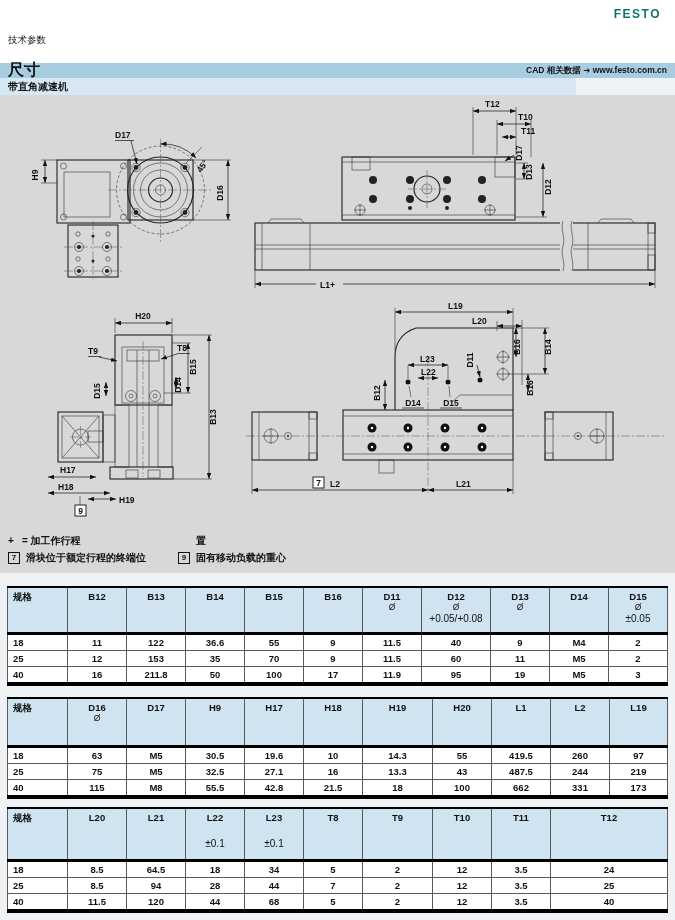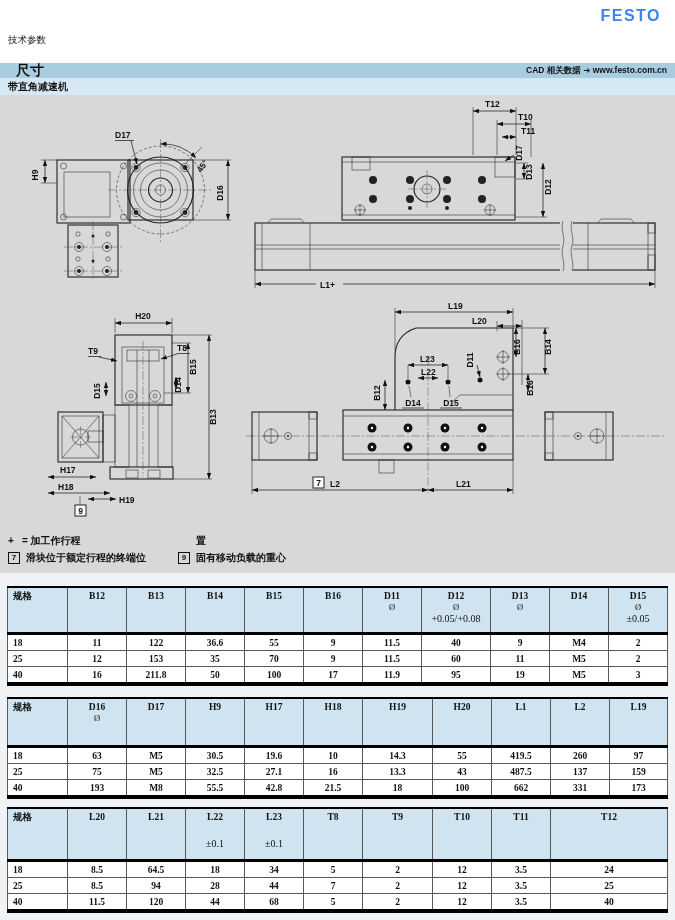--- a/index.html
+++ b/index.html
@@ -5,44 +5,44 @@
   html,body{margin:0;padding:0;}
   body{
     position:relative;width:675px;height:920px;overflow:hidden;
     background:#eff3f6;color:#111;
     font-family:"Liberation Sans","DejaVu Sans",sans-serif;
   }
   
   .page-header{position:absolute;top:0;left:0;width:675px;height:63px;background:#ffffff;}
   .doc-title{position:absolute;left:8px;top:8px;font-size:17px;font-weight:bold;letter-spacing:0.5px;}
   .doc-subtitle{position:absolute;left:8px;top:34px;font-size:9.5px;}
-  .brand-logo{position:absolute;right:14px;top:7px;font-size:16px;font-weight:800;color:#3b82f6;letter-spacing:1.5px;}
+  .brand-logo{position:absolute;right:14px;top:7px;font-size:12px;font-weight:800;color:#0f766e;letter-spacing:1.5px;}
   
   .section-bar{position:absolute;top:63px;left:0;width:675px;height:15px;background:#a8cde1;
     display:flex;align-items:center;justify-content:space-between;box-sizing:border-box;padding:0 8px;}
-  .section-bar .sec-title{font-size:14px;font-weight:bold;margin-left:8px;}
+  .section-bar .sec-title{font-size:16px;font-weight:bold;}
   .section-bar .cad-label{font-size:8.5px;font-weight:bold;}
-  .variant-row{position:absolute;top:78px;left:0;width:675px;height:17px;background:#d6e8f3;
+  .variant-row{position:absolute;top:78px;left:0;width:576px;height:17px;background:#d6e8f3;
     box-sizing:border-box;padding-left:8px;font-size:10px;font-weight:bold;line-height:17px;}
   
   .drawing-panel{position:absolute;top:95px;left:0;width:675px;height:478px;background:#d8d8d8;}
   .drawing-panel svg{position:absolute;top:0;left:0;}
   .out{stroke:#222;stroke-width:1.1;fill:none;}
   .thin{stroke:#333;stroke-width:0.6;fill:none;}
   .cl{stroke:#555;stroke-width:0.5;stroke-dasharray:9 2 2 2;fill:none;}
   .dim{stroke:#111;stroke-width:0.7;fill:none;}
   .lbl{font:bold 8.5px "Liberation Sans","DejaVu Sans",sans-serif;fill:#111;}
   .refrect{fill:#ffffff;stroke:#111;stroke-width:0.9;}
   
   .note{position:absolute;font-size:10px;font-weight:bold;white-space:nowrap;}
   .plus{display:inline-block;width:14px;}
   .refbox{display:inline-block;width:10px;height:10px;border:1px solid #111;text-align:center;
     line-height:10px;font-size:8px;margin-right:6px;vertical-align:1px;font-weight:bold;}
   
-  .table-wrap{position:absolute;left:7px;font-family:Liberation Serif, serif;}
+  .table-wrap{position:absolute;left:7px;}
   .spec-table{border-collapse:collapse;table-layout:fixed;width:660px;background:#ffffff;
     border-top:2px solid #000;border-bottom:4px solid #000;border-left:1px solid #4a4a4a;border-right:1px solid #4a4a4a;}
   .spec-table th{background:#cfe3f0;border-bottom:3px solid #000;border-left:1px solid #58595b;border-right:1px solid #58595b;
     vertical-align:top;padding:3px 2px 0;font-size:9.5px;font-weight:bold;text-align:center;}
   .spec-table td{border:1px solid #58595b;font-size:9.5px;font-weight:bold;text-align:center;height:15px;padding:0 2px;}
   .spec-table th.first,.spec-table td.first{text-align:left;padding-left:5px;}
   .t0 th{height:41px;} .t1 th{height:43px;} .t2 th{height:47px;}
   .hl{min-height:11px;line-height:11px;}
   .hl1,.hl2{font-weight:normal;font-size:8.5px;}
   .hl2{font-size:10px;}
@@ -561,26 +561,26 @@
         <tr>
           <td class="first">25</td>
           <td>75</td>
           <td>M5</td>
           <td>32.5</td>
           <td>27.1</td>
           <td>16</td>
           <td>13.3</td>
           <td>43</td>
           <td>487.5</td>
-          <td>137</td>
-          <td>159</td>
+          <td>244</td>
+          <td>219</td>
         </tr>
         <tr>
           <td class="first">40</td>
-          <td>193</td>
+          <td>115</td>
           <td>M8</td>
           <td>55.5</td>
           <td>42.8</td>
           <td>21.5</td>
           <td>18</td>
           <td>100</td>
           <td>662</td>
           <td>331</td>
           <td>173</td>
         </tr>

